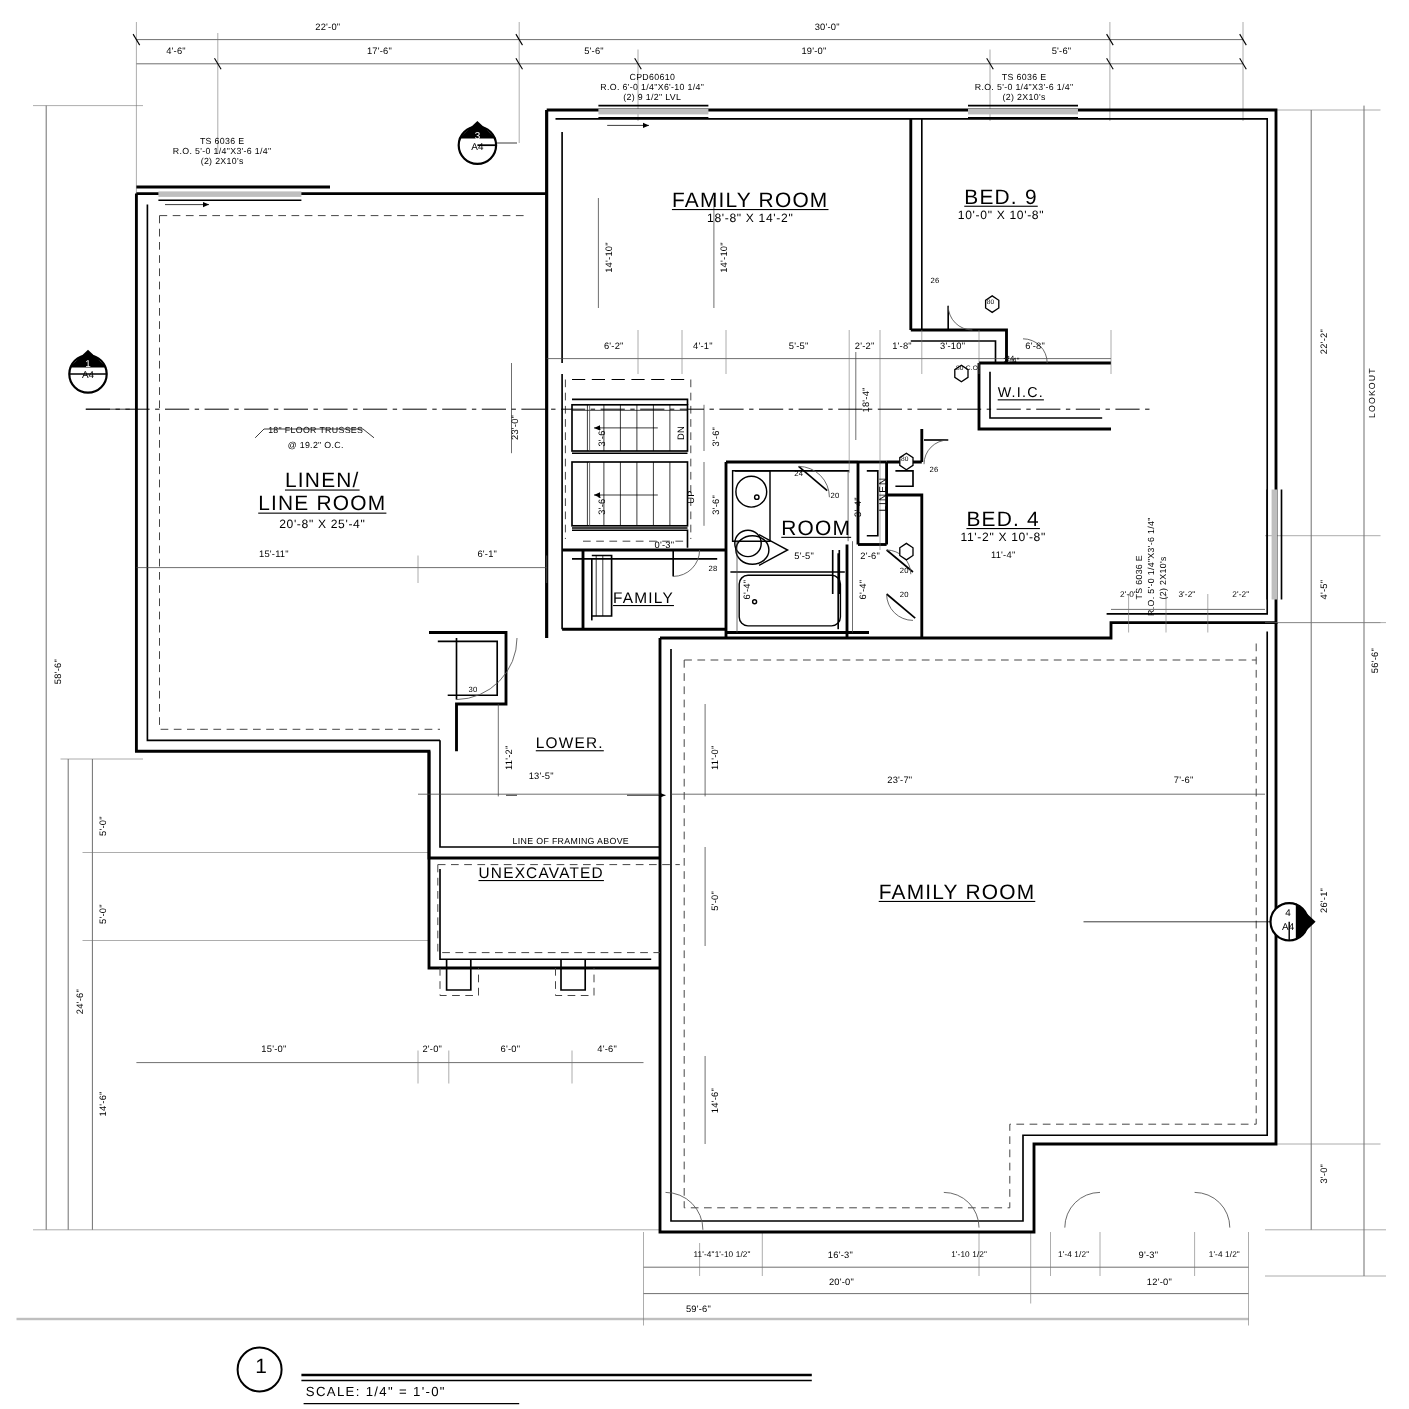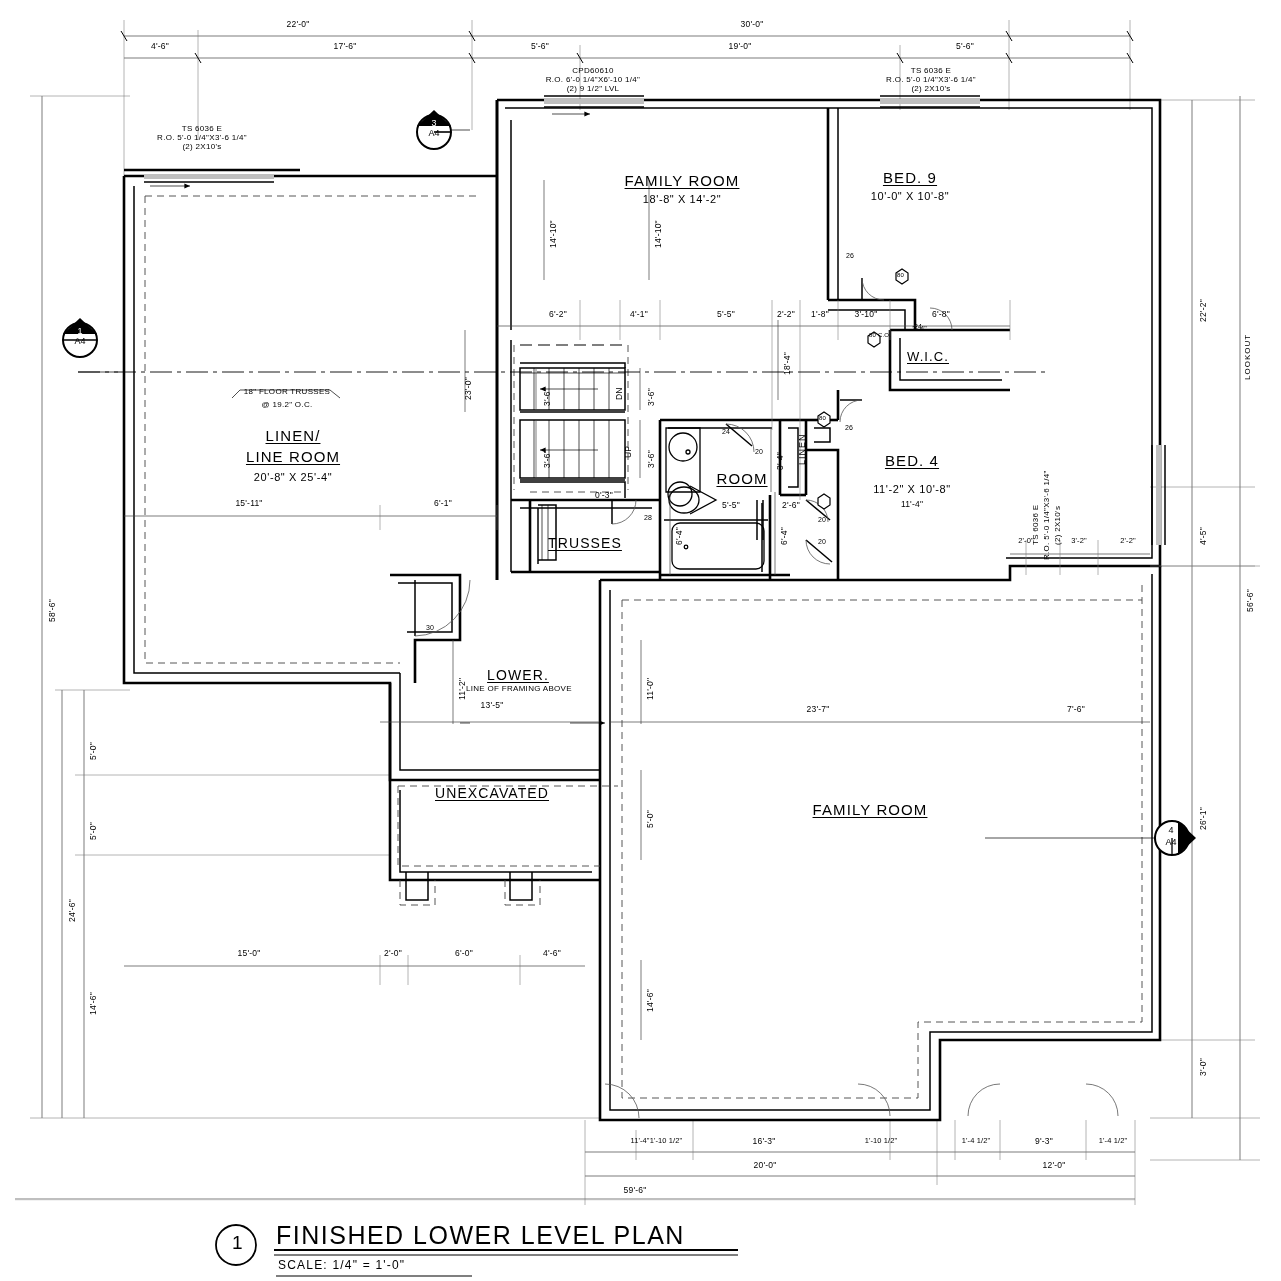--- a/index.html
+++ b/index.html
@@ -4,21 +4,21 @@
 <style>
   html,body{margin:0;padding:0;background:#ffffff;}
   body{width:1281px;height:1281px;position:relative;overflow:hidden;
        font-family:"Liberation Sans", sans-serif;color:#000;}
   #sheet{position:absolute;left:0;top:0;width:1281px;height:1281px;}
   svg.layer{position:absolute;left:0;top:0;width:1281px;height:1281px;overflow:visible;}
   .lbl{position:absolute;font-family:"Liberation Sans", sans-serif;color:#000;
        white-space:nowrap;line-height:1.05;}
   .dim{font-size:8.5px;letter-spacing:.2px;}
   .dim7{font-size:7.5px;letter-spacing:.1px;}
-  .room{font-size:15px;letter-spacing:1.1px;text-decoration:underline;text-underline-offset:2px;}
+  .room{font-size:19px;letter-spacing:1.1px;text-decoration:underline;text-underline-offset:2px;}
   .roomsm{font-size:11px;letter-spacing:.6px;}
   .note{font-size:8px;letter-spacing:.3px;}
   .tiny{font-size:7px;letter-spacing:.2px;}
   .vert{transform-origin:0 0;transform:rotate(-90deg);}
   .ctr{transform:translateX(-50%);}
   .title{font-size:25px;letter-spacing:1.5px;}
   .subtitle{font-size:12px;letter-spacing:1.2px;}
   .mark{font-size:9px;}
 </style>
 </head>
@@ -430,39 +430,39 @@
   <div class="lbl mark ctr" style="left:80px;top:337px">A4</div>
   <div class="lbl mark ctr" style="left:1171px;top:826px;font-size:9px">4</div>
   <div class="lbl mark ctr" style="left:1171px;top:838px">A4</div>
 
   <div class="lbl room ctr" style="left:682px;top:173px">FAMILY ROOM</div>
   <div class="lbl roomsm ctr" style="left:682px;top:194px">18'-8" X 14'-2"</div>
 
   <div class="lbl room ctr" style="left:910px;top:170px">BED. 9</div>
   <div class="lbl roomsm ctr" style="left:910px;top:191px">10'-0" X 10'-8"</div>
 
-  <div class="lbl room ctr" style="left:912px;top:453px">BED. 4</div>
+  <div class="lbl room ctr" style="left:912px;top:463px">BED. 4</div>
   <div class="lbl roomsm ctr" style="left:912px;top:484px">11'-2" X 10'-8"</div>
   <div class="lbl dim ctr" style="left:912px;top:500px">11'-4"</div>
 
   <div class="lbl room ctr" style="left:293px;top:428px">LINEN/</div>
   <div class="lbl room ctr" style="left:293px;top:449px">LINE ROOM</div>
   <div class="lbl roomsm ctr" style="left:293px;top:472px">20'-8" X 25'-4"</div>
 
   <div class="lbl room ctr" style="left:742px;top:471px">ROOM</div>
   <div class="lbl room ctr" style="left:928px;top:350px;font-size:13px">W.I.C.</div>
   <div class="lbl dim vert" style="left:798px;top:465px;font-size:9px;letter-spacing:1px">LINEN</div>
-  <div class="lbl room ctr" style="left:585px;top:536px;font-size:14px">TRUSSES</div>
+  <div class="lbl room ctr" style="left:585px;top:536px;font-size:14px">FAMILY</div>
   <div class="lbl room ctr" style="left:518px;top:668px;font-size:14px">LOWER.</div>
   <div class="lbl room ctr" style="left:492px;top:786px;font-size:14px">UNEXCAVATED</div>
   <div class="lbl room ctr" style="left:870px;top:802px">FAMILY ROOM</div>
 
   <div class="lbl note ctr" style="left:287px;top:388px">18" FLOOR TRUSSES</div>
   <div class="lbl note ctr" style="left:287px;top:401px">@ 19.2" O.C.</div>
-  <div class="lbl note" style="left:466px;top:685px">LINE OF FRAMING ABOVE</div>
+  <div class="lbl note" style="left:466px;top:761px">LINE OF FRAMING ABOVE</div>
   <div class="lbl note vert" style="left:1244px;top:380px;letter-spacing:1px">LOOKOUT</div>
   <div class="lbl dim vert" style="left:615px;top:400px">DN</div>
   <div class="lbl dim vert" style="left:624px;top:458px">UP</div>
 
   <div class="lbl tiny" style="left:846px;top:252px">26</div>
   <div class="lbl tiny" style="left:897px;top:272px;font-size:6px">80</div>
   <div class="lbl tiny" style="left:914px;top:323px">24</div>
   <div class="lbl tiny" style="left:869px;top:332px;font-size:6px">80 C.O.</div>
   <div class="lbl tiny" style="left:722px;top:428px">24</div>
   <div class="lbl tiny" style="left:755px;top:448px">20</div>
@@ -531,17 +531,16 @@
   <div class="lbl dim7 ctr" style="left:666px;top:1137px">1'-10 1/2"</div>
   <div class="lbl dim ctr" style="left:764px;top:1137px">16'-3"</div>
   <div class="lbl dim7 ctr" style="left:881px;top:1137px">1'-10 1/2"</div>
   <div class="lbl dim7 ctr" style="left:976px;top:1137px">1'-4 1/2"</div>
   <div class="lbl dim ctr" style="left:1044px;top:1137px">9'-3"</div>
   <div class="lbl dim7 ctr" style="left:1113px;top:1137px">1'-4 1/2"</div>
   <div class="lbl dim ctr" style="left:765px;top:1161px">20'-0"</div>
   <div class="lbl dim ctr" style="left:1054px;top:1161px">12'-0"</div>
   <div class="lbl dim ctr" style="left:635px;top:1186px">59'-6"</div>
 
-  <div class="lbl title" style="left:276px;top:1222px">FINISHED LOWER LEVEL PLAN</div>
   <div class="lbl subtitle" style="left:278px;top:1259px">SCALE:  1/4" = 1'-0"</div>
   <div class="lbl" style="left:232px;top:1233px;font-size:19px">1</div>
 
 </div>
 
 </body></html>

